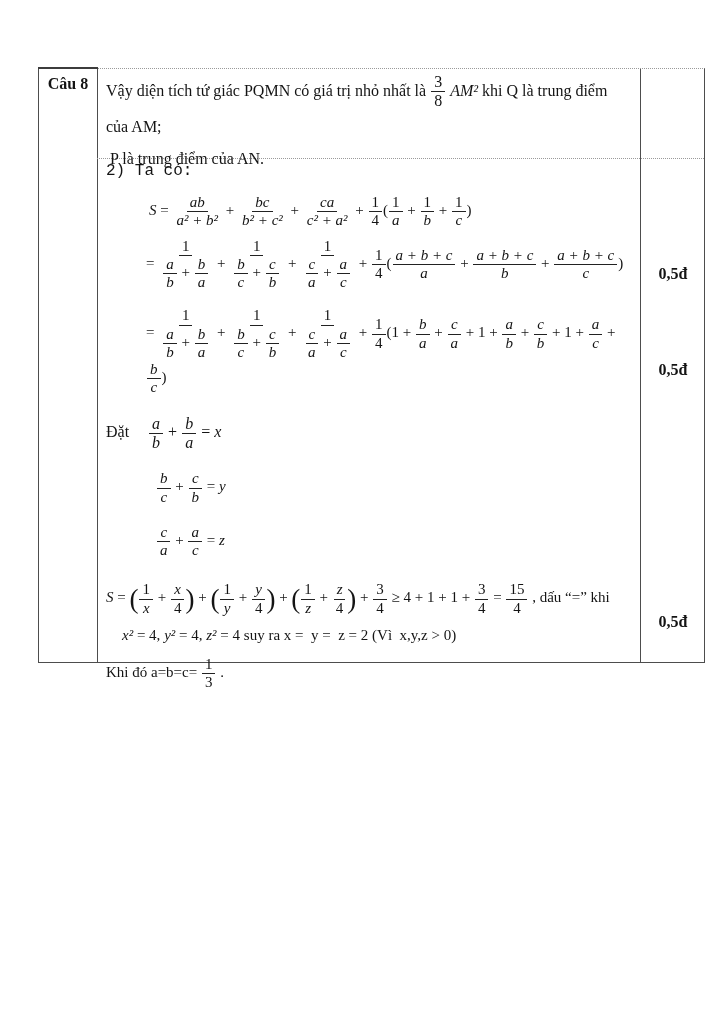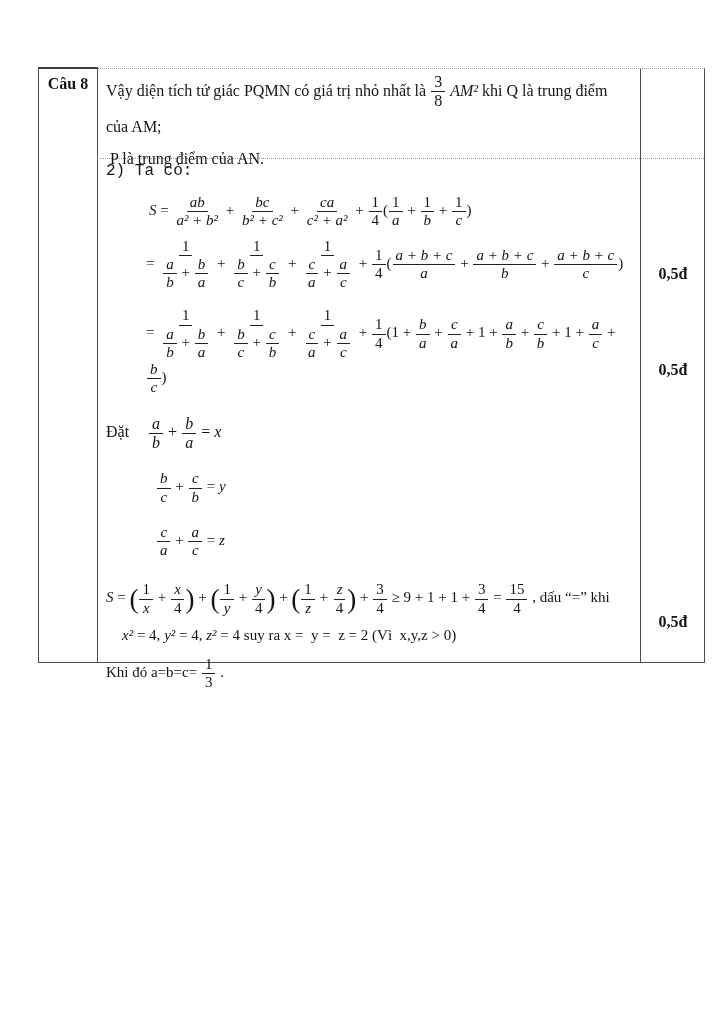--- a/index.html
+++ b/index.html
@@ -212,21 +212,21 @@
             <span class="den"><span class="rm">4</span></span>
           </span><span class="bp">)</span><span class="rm"> + </span><span class="bp">(</span><span class="frac">
             <span class="num"><span class="rm">1</span></span>
             <span class="den"><span class="m">z</span></span>
           </span><span class="rm"> + </span><span class="frac">
             <span class="num"><span class="m">z</span></span>
             <span class="den"><span class="rm">4</span></span>
           </span><span class="bp">)</span><span class="rm"> + </span><span class="frac">
             <span class="num"><span class="rm">3</span></span>
             <span class="den"><span class="rm">4</span></span>
-          </span><span class="rm"> ≥ 9 + 1 + 1 + </span><span class="frac">
+          </span><span class="rm"> ≥ 4 + 1 + 1 + </span><span class="frac">
             <span class="num"><span class="rm">3</span></span>
             <span class="den"><span class="rm">4</span></span>
           </span><span class="rm"> = </span><span class="frac">
             <span class="num"><span class="rm">15</span></span>
             <span class="den"><span class="rm">4</span></span>
           </span><span class="rm"> , dấu “=” khi</span></div>
       <div class="formula f8"><span class="m">x²</span><span class="rm"> = 4, </span><span class="m">y²</span><span class="rm"> = 4, </span><span class="m">z²</span><span class="rm"> = 4 suy ra x =  y =  z = 2 (Vì  x,y,z &gt; 0)</span></div>
       <div class="formula f9"><span class="rm">Khi đó a=b=c= </span><span class="frac">
             <span class="num"><span class="rm">1</span></span>
             <span class="den"><span class="rm">3</span></span>

